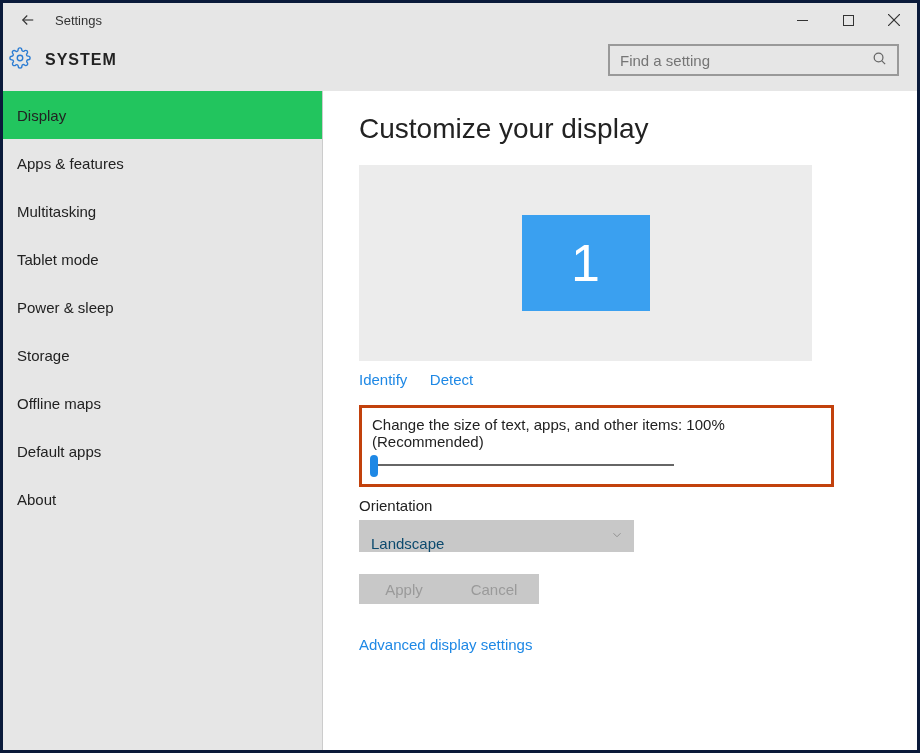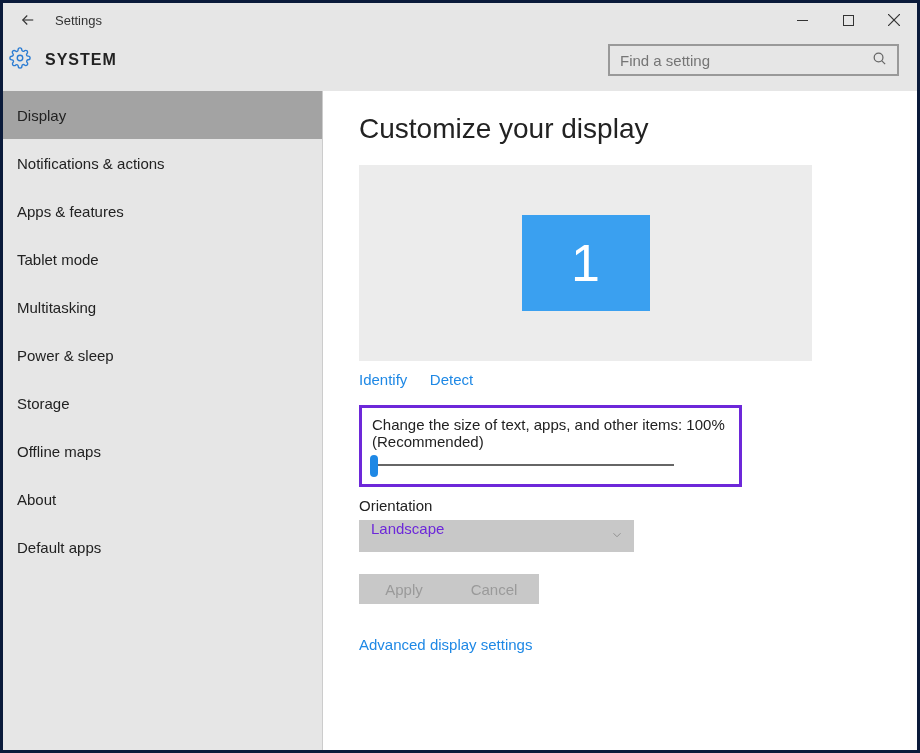--- a/index.html
+++ b/index.html
@@ -21,39 +21,39 @@
     .search-box { width: 291px; height: 32px; border: 2px solid #999; display: flex; align-items: center; padding: 0 10px; background: #e6e6e6; gap: 33px; }
     .search-box input { flex: 1; border: none; background: transparent; outline: none; font-size: 15px; color: #666; }
     .search-box .sicon { color: #666; }
     
     
     .body { flex: 1; display: flex; overflow: hidden; }
     
     
     .sidebar { width: 320px; background: #e6e6e6; border-right: 1px solid #ccc; }
     .nav-item { height: 48px; display: flex; align-items: center; padding-left: 14px; font-size: 15px; color: #222; cursor: pointer; }
-    .nav-item.selected { background: #a3a3a3; }
+    .nav-item.selected { background: #22c55e; }
     
     
     .main { flex: 1; background: #fff; padding: 22px 36px; overflow-y: auto; }
     .page-heading { font-size: 28px; font-weight: 300; color: #222; margin-bottom: 20px; }
     .display-preview { width: 453px; height: 196px; background: #ececec; display: flex; align-items: center; justify-content: center; position: relative; }
     .monitor { width: 128px; height: 96px; background: #3aa0f0; color: #fff; font-size: 52px; font-weight: 300; display: flex; align-items: center; justify-content: center; }
     .link-row { margin-top: 10px; }
     .link-row a { color: #1e88e5; font-size: 15px; text-decoration: none; margin-right: 18px; cursor: pointer; }
     
-    .highlight-box { margin-top: 16px; border: 3px solid #6d28d9; padding: 8px 10px 18px 10px; width: 383px; }
+    .highlight-box { margin-top: 16px; border: 3px solid #c2410c; padding: 8px 10px 18px 10px; width: 475px; }
     .label-text { font-size: 15px; color: #222; }
     .slider-wrap { margin-top: 14px; display: flex; align-items: center; }
     .slider-track { width: 302px; height: 2px; background: #666; position: relative; }
     .slider-thumb { position: absolute; left: -2px; top: -9px; width: 8px; height: 22px; background: #1e88e5; border-radius: 4px; }
     
     .orientation-block { margin-top: 10px; }
     .orientation-block .olabel { font-size: 15px; color: #222; }
-    .dropdown { margin-top: 6px; width: 275px; height: 32px; background: #c8c8c8; display: flex; align-items: flex-start; padding: 0 12px; color: #6d28d9; font-size: 15px; position: relative; cursor: default; }
+    .dropdown { margin-top: 6px; width: 275px; height: 32px; background: #c8c8c8; display: flex; align-items: flex-end; padding: 0 12px; color: #0c4a6e; font-size: 15px; position: relative; cursor: default; }
     .dropdown .chev { position: absolute; right: 10px; top: 8px; }
     
     .btn-row { margin-top: 22px; display: flex; }
     .dbtn { width: 90px; height: 30px; background: #c8c8c8; color: #9a9a9a; font-size: 15px; display: flex; align-items: center; justify-content: center; cursor: default; }
     
     .adv-link { margin-top: 32px; color: #1e88e5; font-size: 15px; cursor: pointer; }
   </style>
 </head>
 <body>
 
@@ -106,45 +106,42 @@
     </div>
   </div>
 
   <div class="body">
 
     <div class="sidebar">
       <div class="nav-item selected">
           <span>Display</span>
         </div>
       <div class="nav-item">
-          <span>Notifications &amp; actions</span>
-        </div>
-      <div class="nav-item">
           <span>Apps &amp; features</span>
         </div>
       <div class="nav-item">
-          <span>Tablet mode</span>
+          <span>Multitasking</span>
         </div>
       <div class="nav-item">
-          <span>Multitasking</span>
+          <span>Tablet mode</span>
         </div>
       <div class="nav-item">
           <span>Power &amp; sleep</span>
         </div>
       <div class="nav-item">
           <span>Storage</span>
         </div>
       <div class="nav-item">
           <span>Offline maps</span>
         </div>
       <div class="nav-item">
-          <span>About</span>
+          <span>Default apps</span>
         </div>
       <div class="nav-item">
-          <span>Default apps</span>
+          <span>About</span>
         </div>
     </div>
 
     <div class="main">
       <div class="page-heading">Customize your display</div>
 
       <div class="display-preview">
         <div class="monitor">
           <span>1</span>
         </div>

